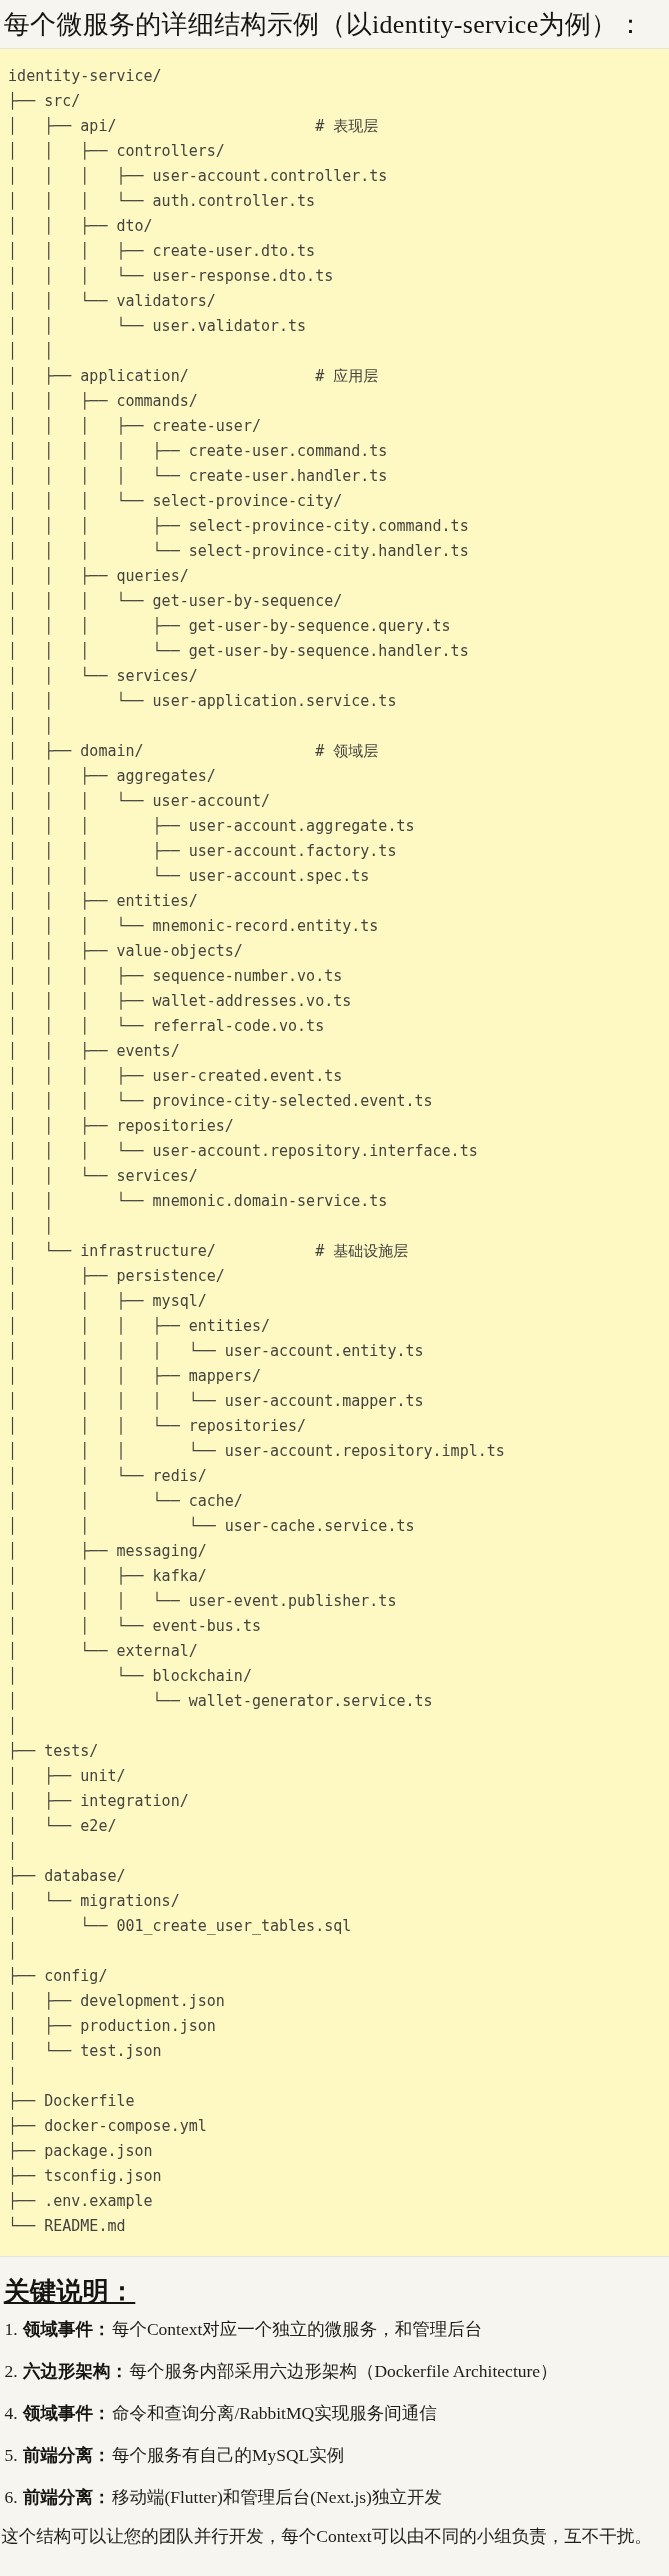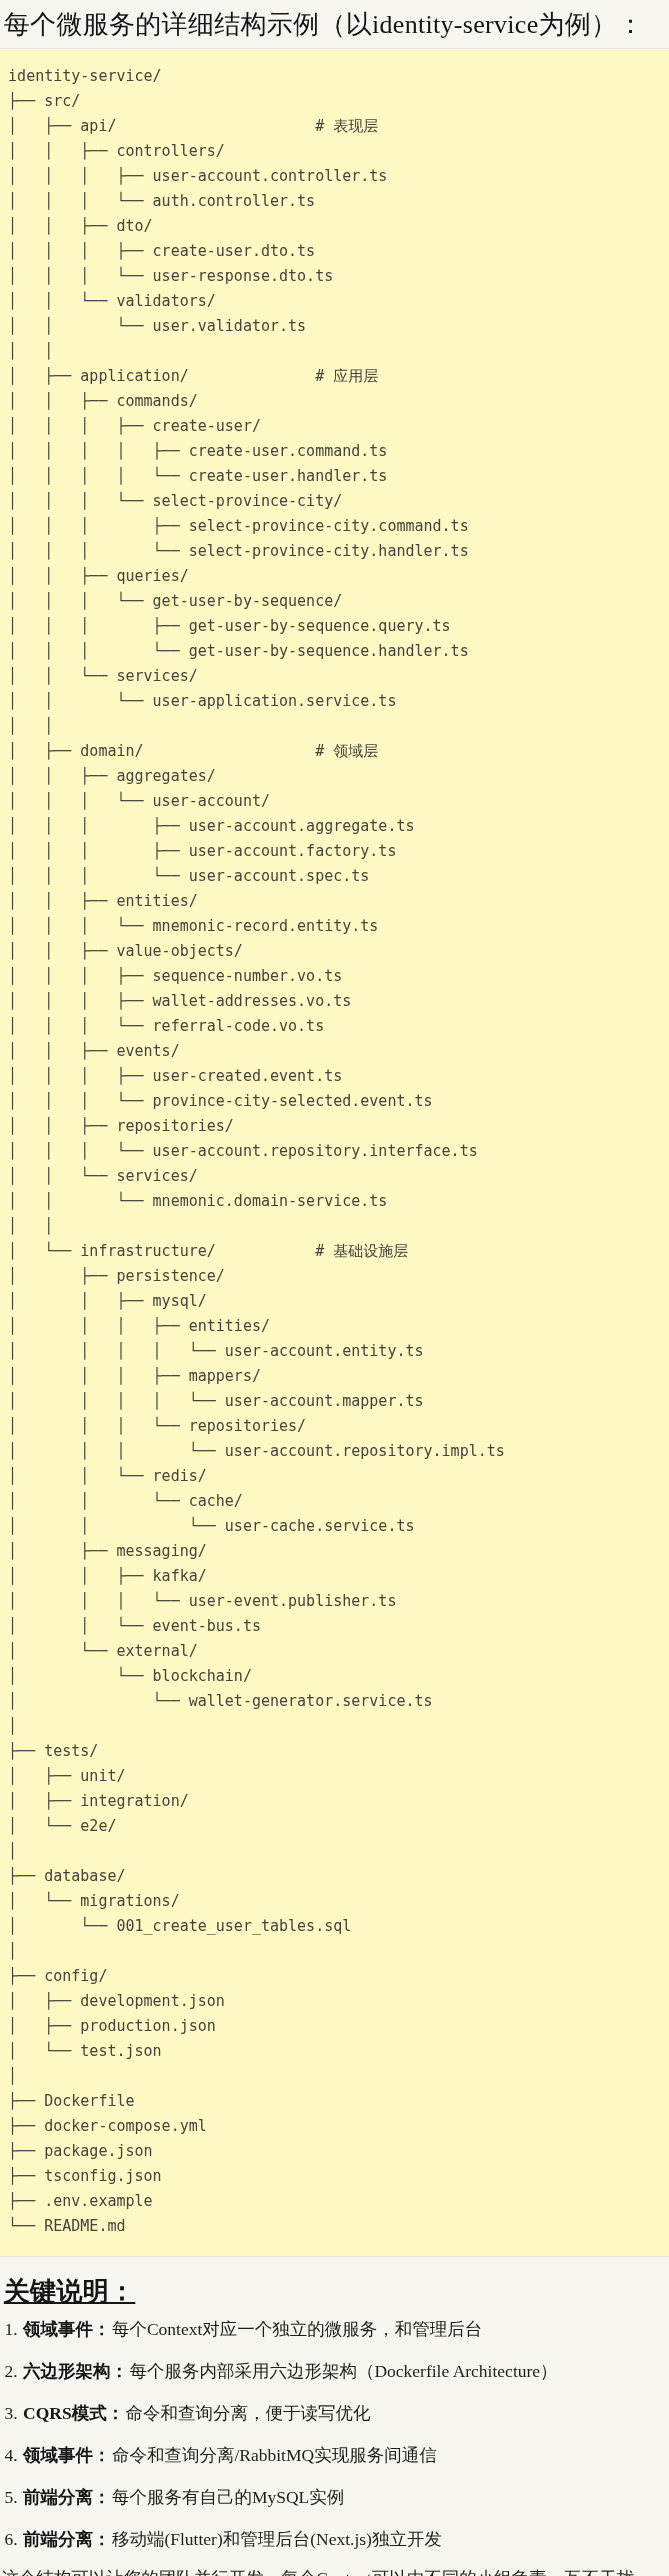--- a/index.html
+++ b/index.html
@@ -166,23 +166,20 @@
   <div class="notes-heading">关键说明：</div>
 
   <ol class="notes">
     <li>
       <span class="num">1.</span><span class="label">领域事件</span><span class="sep">：</span><span class="text">每个Context对应一个独立的微服务，和管理后台</span>
     </li>
     <li>
       <span class="num">2.</span><span class="label">六边形架构</span><span class="sep">：</span><span class="text">每个服务内部采用六边形架构（Dockerfile Architecture）</span>
     </li>
     <li>
-      <span class="num">3.</span><span class="label">CQRS模式</span><span class="sep">：</span><span class="text">命令和查询分离，便于读写优化</span>
-    </li>
-    <li>
       <span class="num">4.</span><span class="label">领域事件</span><span class="sep">：</span><span class="text">命令和查询分离/RabbitMQ实现服务间通信</span>
     </li>
     <li>
       <span class="num">5.</span><span class="label">前端分离</span><span class="sep">：</span><span class="text">每个服务有自己的MySQL实例</span>
     </li>
     <li>
       <span class="num">6.</span><span class="label">前端分离</span><span class="sep">：</span><span class="text">移动端(Flutter)和管理后台(Next.js)独立开发</span>
     </li>
   </ol>
 

